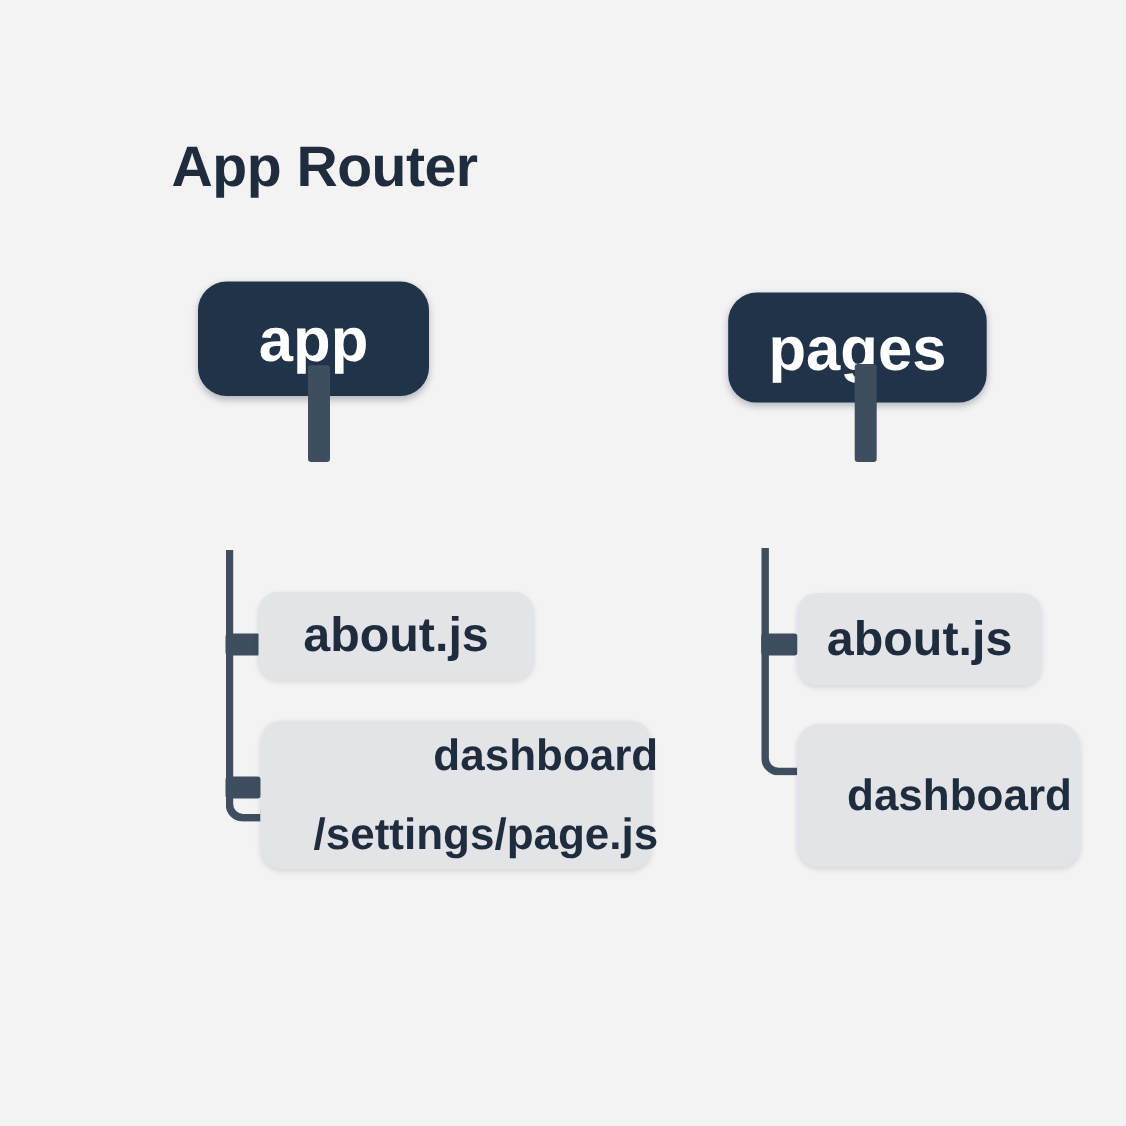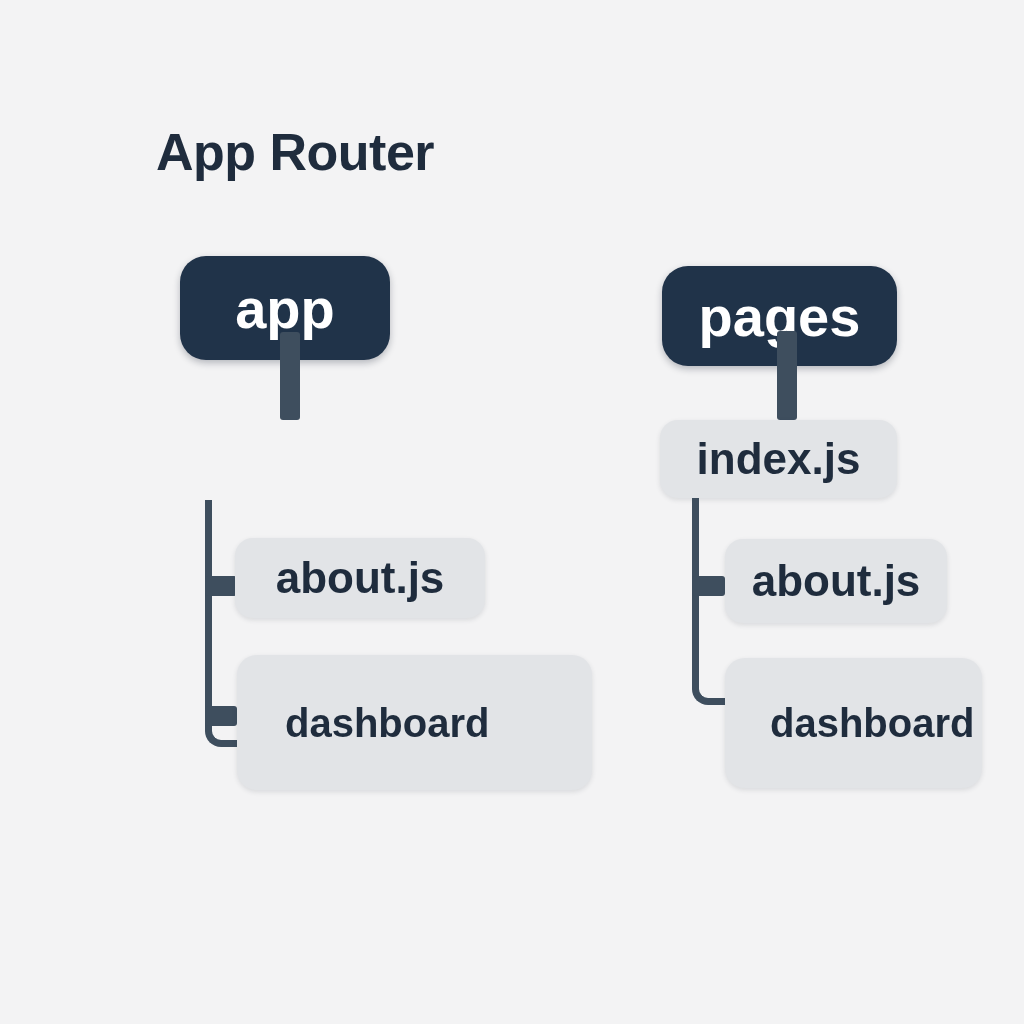--- a/index.html
+++ b/index.html
@@ -93,33 +93,31 @@
   <div class="hstub" style="left:185px; top:556px; width:32px;"></div>
   <div class="hstub" style="left:185px; top:686px; width:32px;"></div>
 
   <div class="node node-light" style="left:215px; top:518px; width:250px; height:80px;">
     <span>about.js</span>
   </div>
 
   <div class="node node-light multiline" style="left:217px; top:635px; width:355px; height:135px; padding-left:28px;">
     <div>
       <div>dashboard</div>
+      <div>/settings/page.js</div>
     </div>
   </div>
 
 
   <div class="node node-dark" style="left:642px; top:211px; width:235px; height:100px;margin-top:35px;">
     <span>pages</span>
   </div>
 
   <div class="vline" style="left:757px; top:311px; height:89px;"></div>
 
-  <div class="node node-light" style="left:640px; top:400px; width:237px; height:78px;">
-    <span>index.js</span>
-  </div>
 
   <div class="elbow" style="left:672px; top:478px; width:33px; height:207px;"></div>
   <div class="hstub" style="left:672px; top:556px; width:33px;"></div>
 
   <div class="node node-light" style="left:705px; top:519px; width:222px; height:84px;">
     <span>about.js</span>
   </div>
 
   <div class="node node-light multiline" style="left:705px; top:638px; width:257px; height:130px; padding-left:25px;">
     <div>

